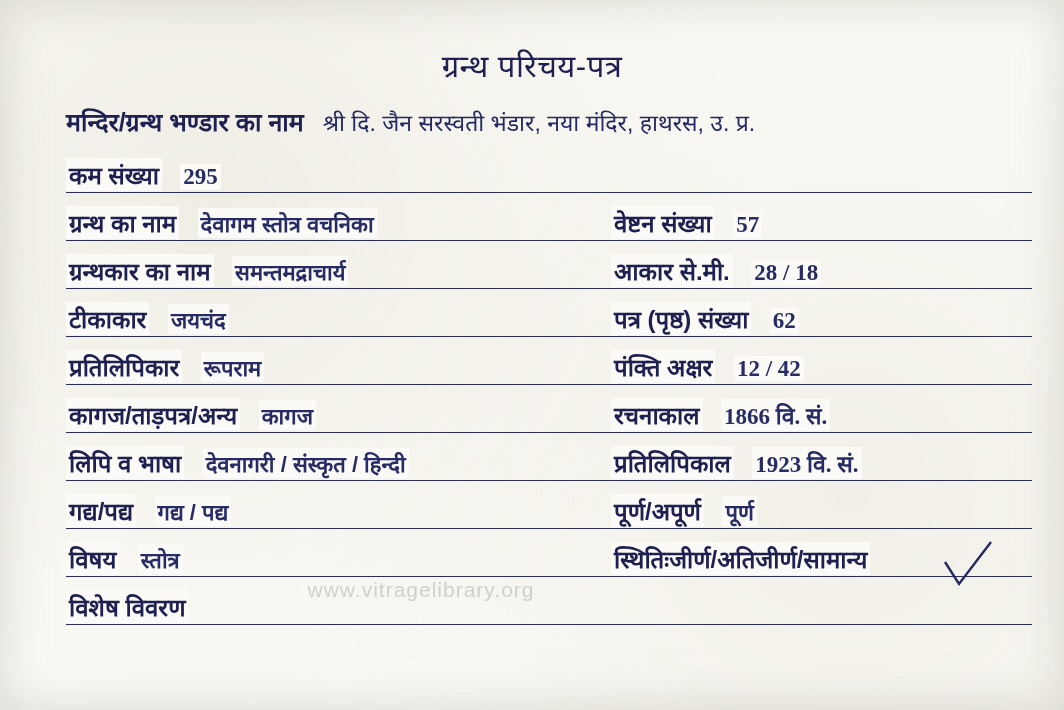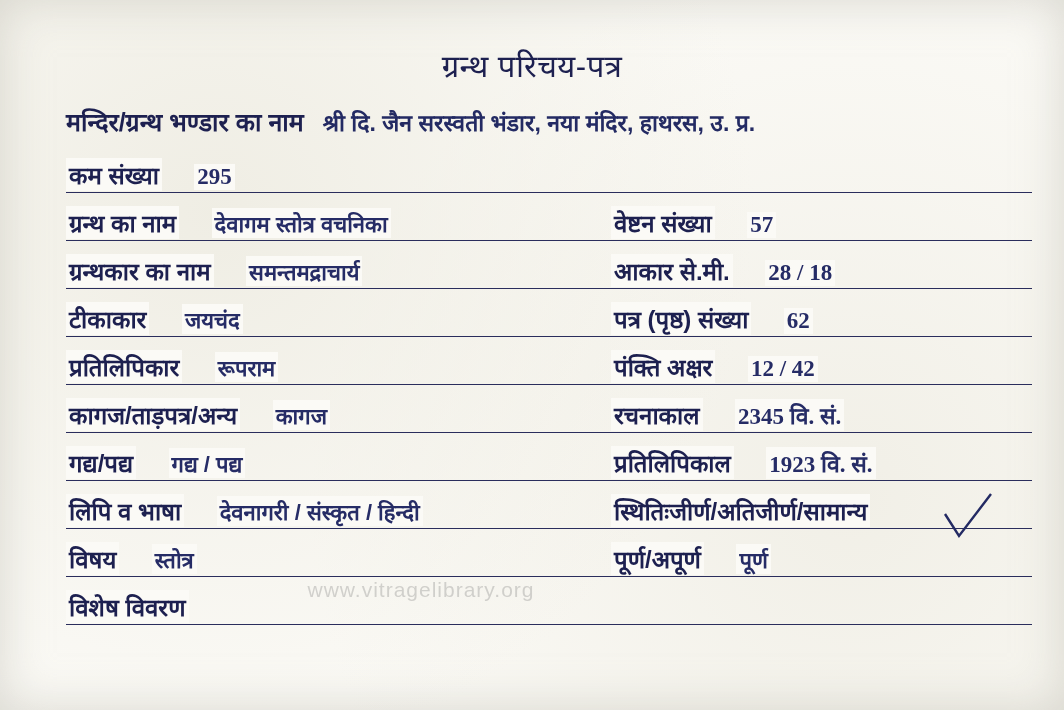--- a/index.html
+++ b/index.html
@@ -53,21 +53,21 @@
     left: 66px;
     width: 960px;
     font-size: 25px;
     white-space: nowrap;
   }
   .temple-label {
     font-weight: bold;
     color: #1d2050;
   }
   .temple-value {
-    font-weight: bold;
+    font-weight: normal;
     color: #232a63;
     margin-left: 12px;
     font-size: 23px;
   }
 
   
   .rows {
     position: absolute;
     top: 158px;
     left: 66px;
@@ -92,21 +92,21 @@
     font-weight: bold;
     color: #1d2050;
     vertical-align: baseline;
   }
   .val {
     display: inline-block;
     font-size: 22px;
     font-weight: bold;
     color: #262c66;
     vertical-align: baseline;
-    margin-left: 28px;
+    margin-left: 14px;
   }
   .val.num {
     font-family: "Liberation Serif", serif;
     font-size: 23px;
   }
 
   
   .rule {
     position: absolute;
     left: 0;
@@ -205,33 +205,45 @@
     </div>
 
     <div class="row">
       <div class="rule"></div>
       <div class="cell left">
         <span class="lbl">प्रतिलिपिकार</span>
         <span class="val">रूपराम</span>
       </div>
       <div class="cell right">
         <span class="lbl">रचनाकाल</span>
-        <span class="val num">2345 वि. सं.</span>
+        <span class="val num">1866 वि. सं.</span>
       </div>
     </div>
 
     <div class="row">
       <div class="rule"></div>
       <div class="cell left">
         <span class="lbl">कागज/ताड़पत्र/अन्य</span>
         <span class="val">कागज</span>
       </div>
       <div class="cell right">
         <span class="lbl">प्रतिलिपिकाल</span>
         <span class="val num">1923 वि. सं.</span>
+      </div>
+    </div>
+
+    <div class="row">
+      <div class="rule"></div>
+      <div class="cell left">
+        <span class="lbl">लिपि व भाषा</span>
+        <span class="val">देवनागरी / संस्कृत / हिन्दी</span>
+      </div>
+      <div class="cell right">
+        <span class="lbl">पूर्ण/अपूर्ण</span>
+        <span class="val">पूर्ण</span>
       </div>
     </div>
 
     <div class="row">
       <div class="rule"></div>
       <div class="cell left">
         <span class="lbl">गद्य/पद्य</span>
         <span class="val">गद्य / पद्य</span>
       </div>
       <div class="cell right">
@@ -240,32 +252,20 @@
           <svg width="54" height="50" viewBox="0 0 54 50">
             <path d="M4 22 L18 44 L50 2" fill="none" stroke="#232a63" stroke-width="2.4"></path>
           </svg>
         </span>
       </div>
     </div>
 
     <div class="row">
       <div class="rule"></div>
       <div class="cell left">
-        <span class="lbl">लिपि व भाषा</span>
-        <span class="val">देवनागरी / संस्कृत / हिन्दी</span>
-      </div>
-      <div class="cell right">
-        <span class="lbl">पूर्ण/अपूर्ण</span>
-        <span class="val">पूर्ण</span>
-      </div>
-    </div>
-
-    <div class="row">
-      <div class="rule"></div>
-      <div class="cell left">
         <span class="lbl">विषय</span>
         <span class="val">स्तोत्र</span>
       </div>
     </div>
 
     <div class="row">
       <div class="rule"></div>
       <div class="cell left">
         <span class="lbl">विशेष विवरण</span>
       </div>

